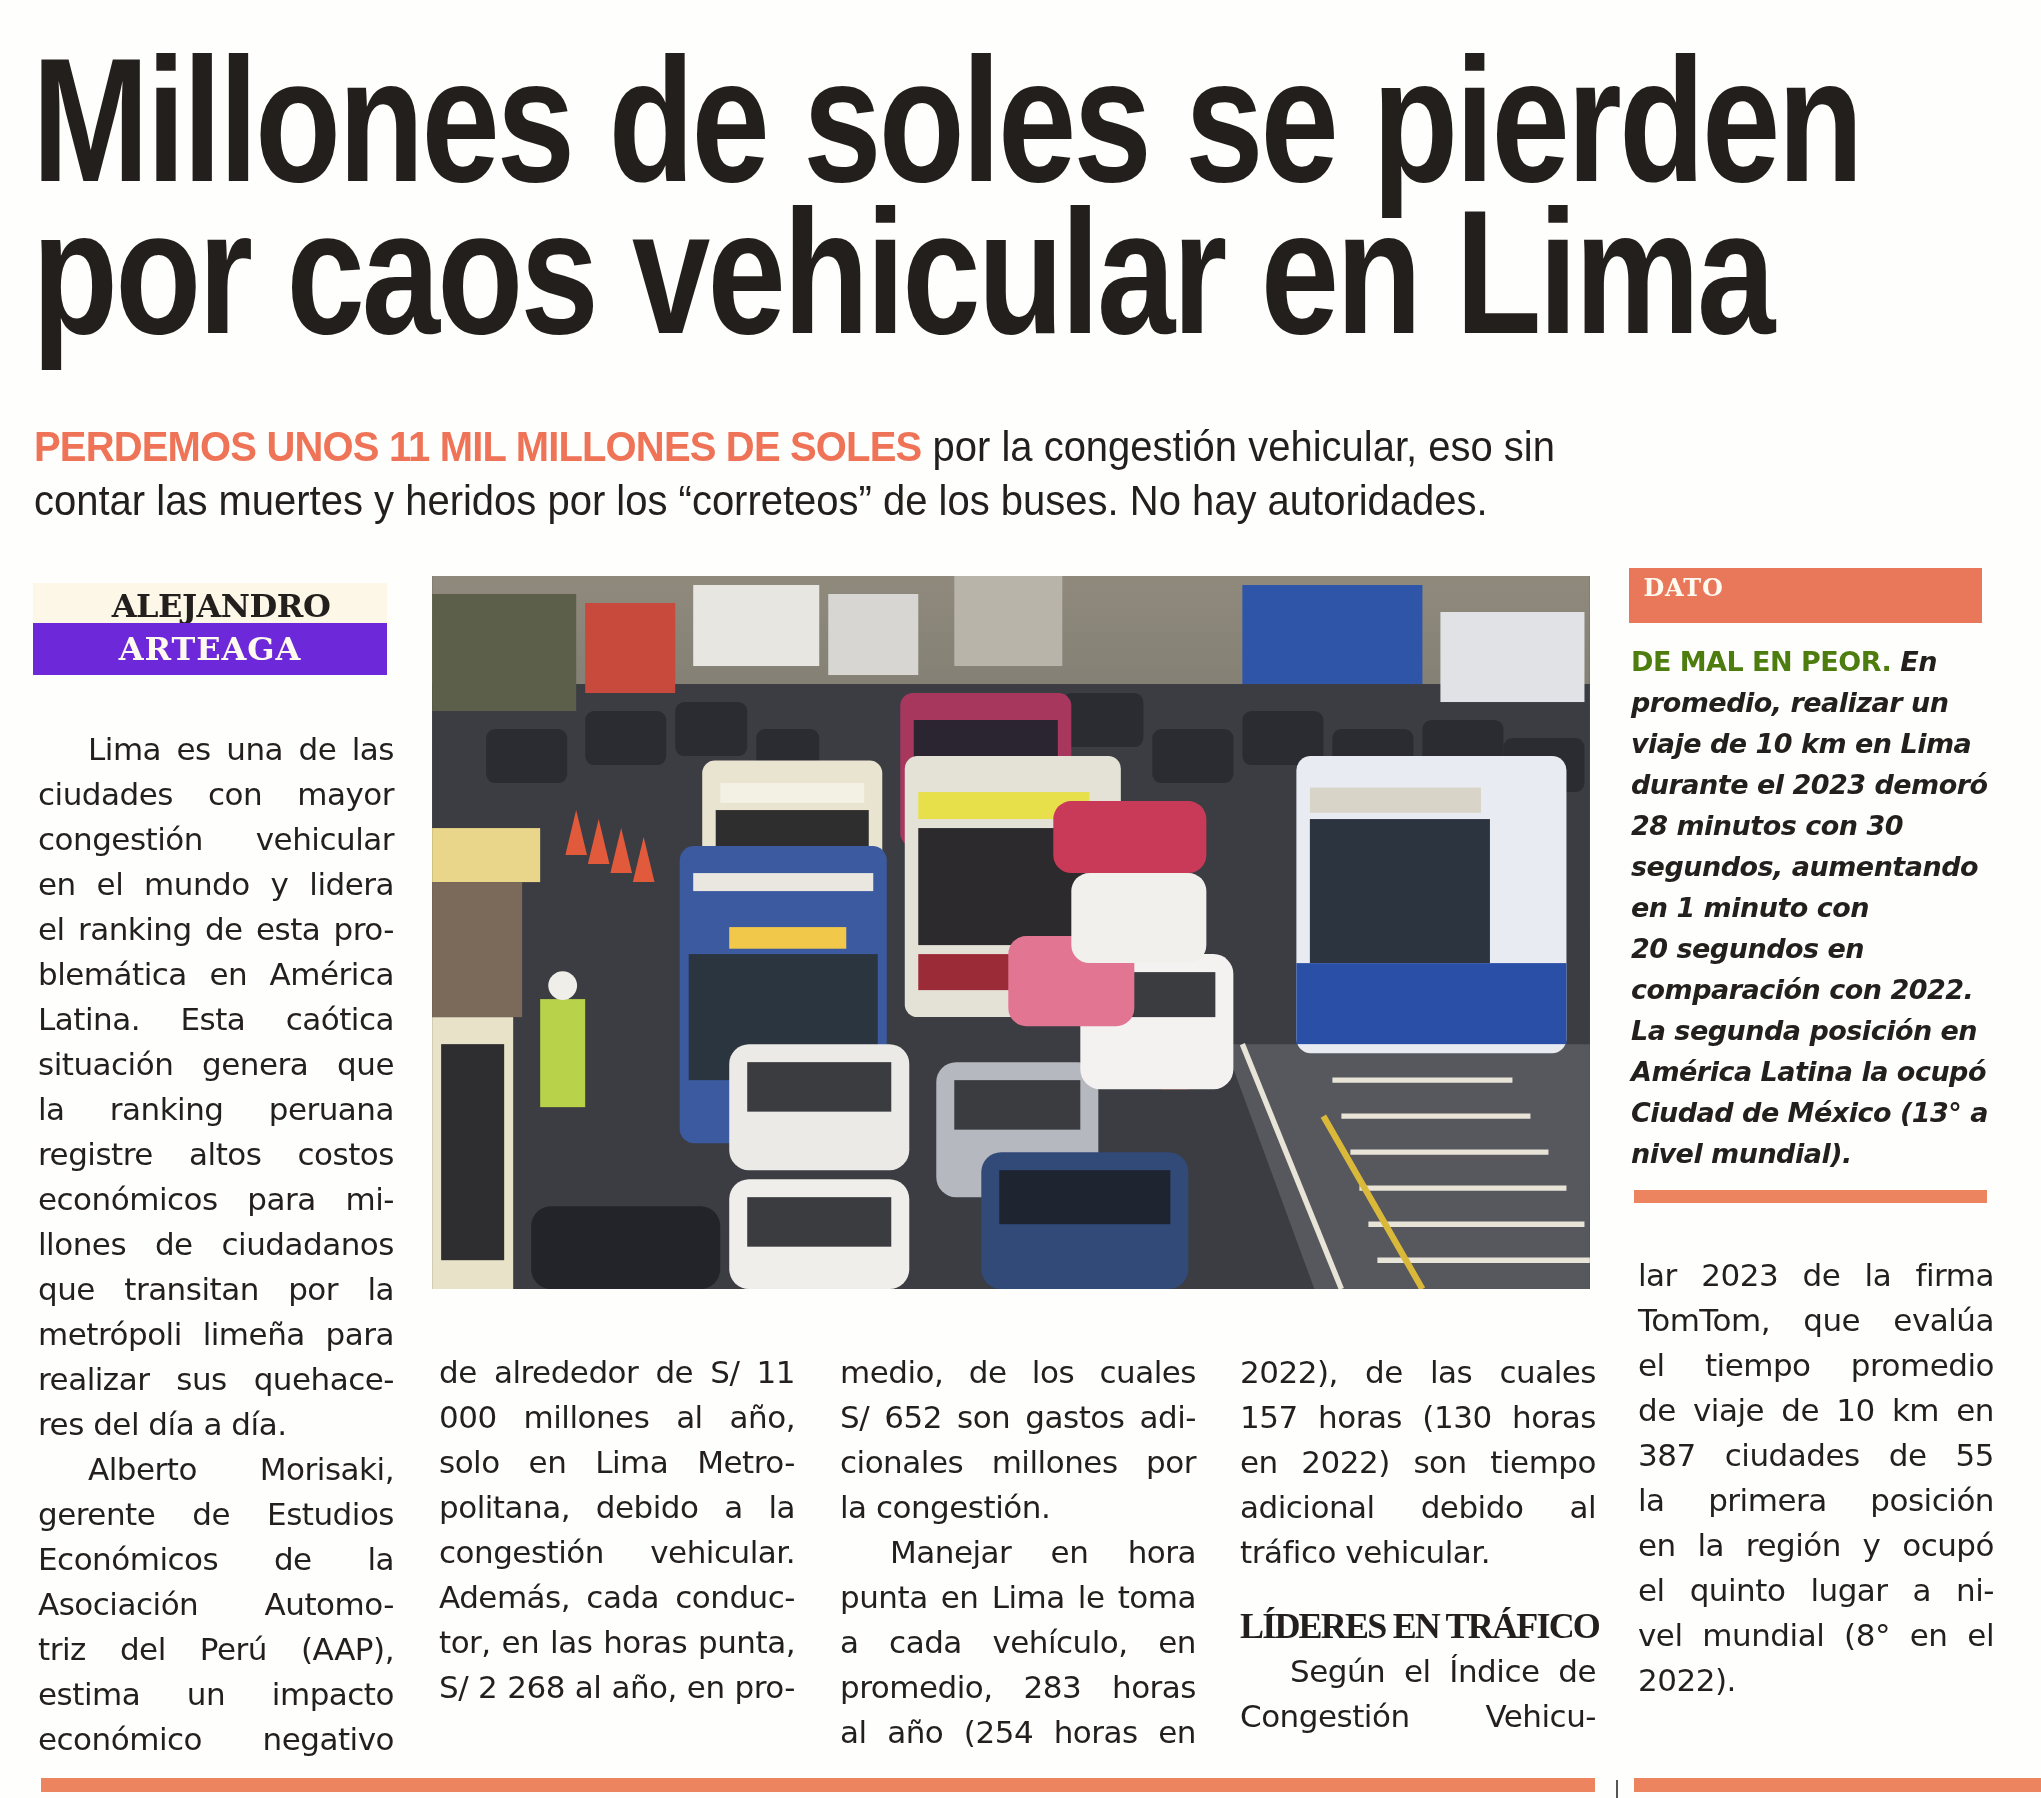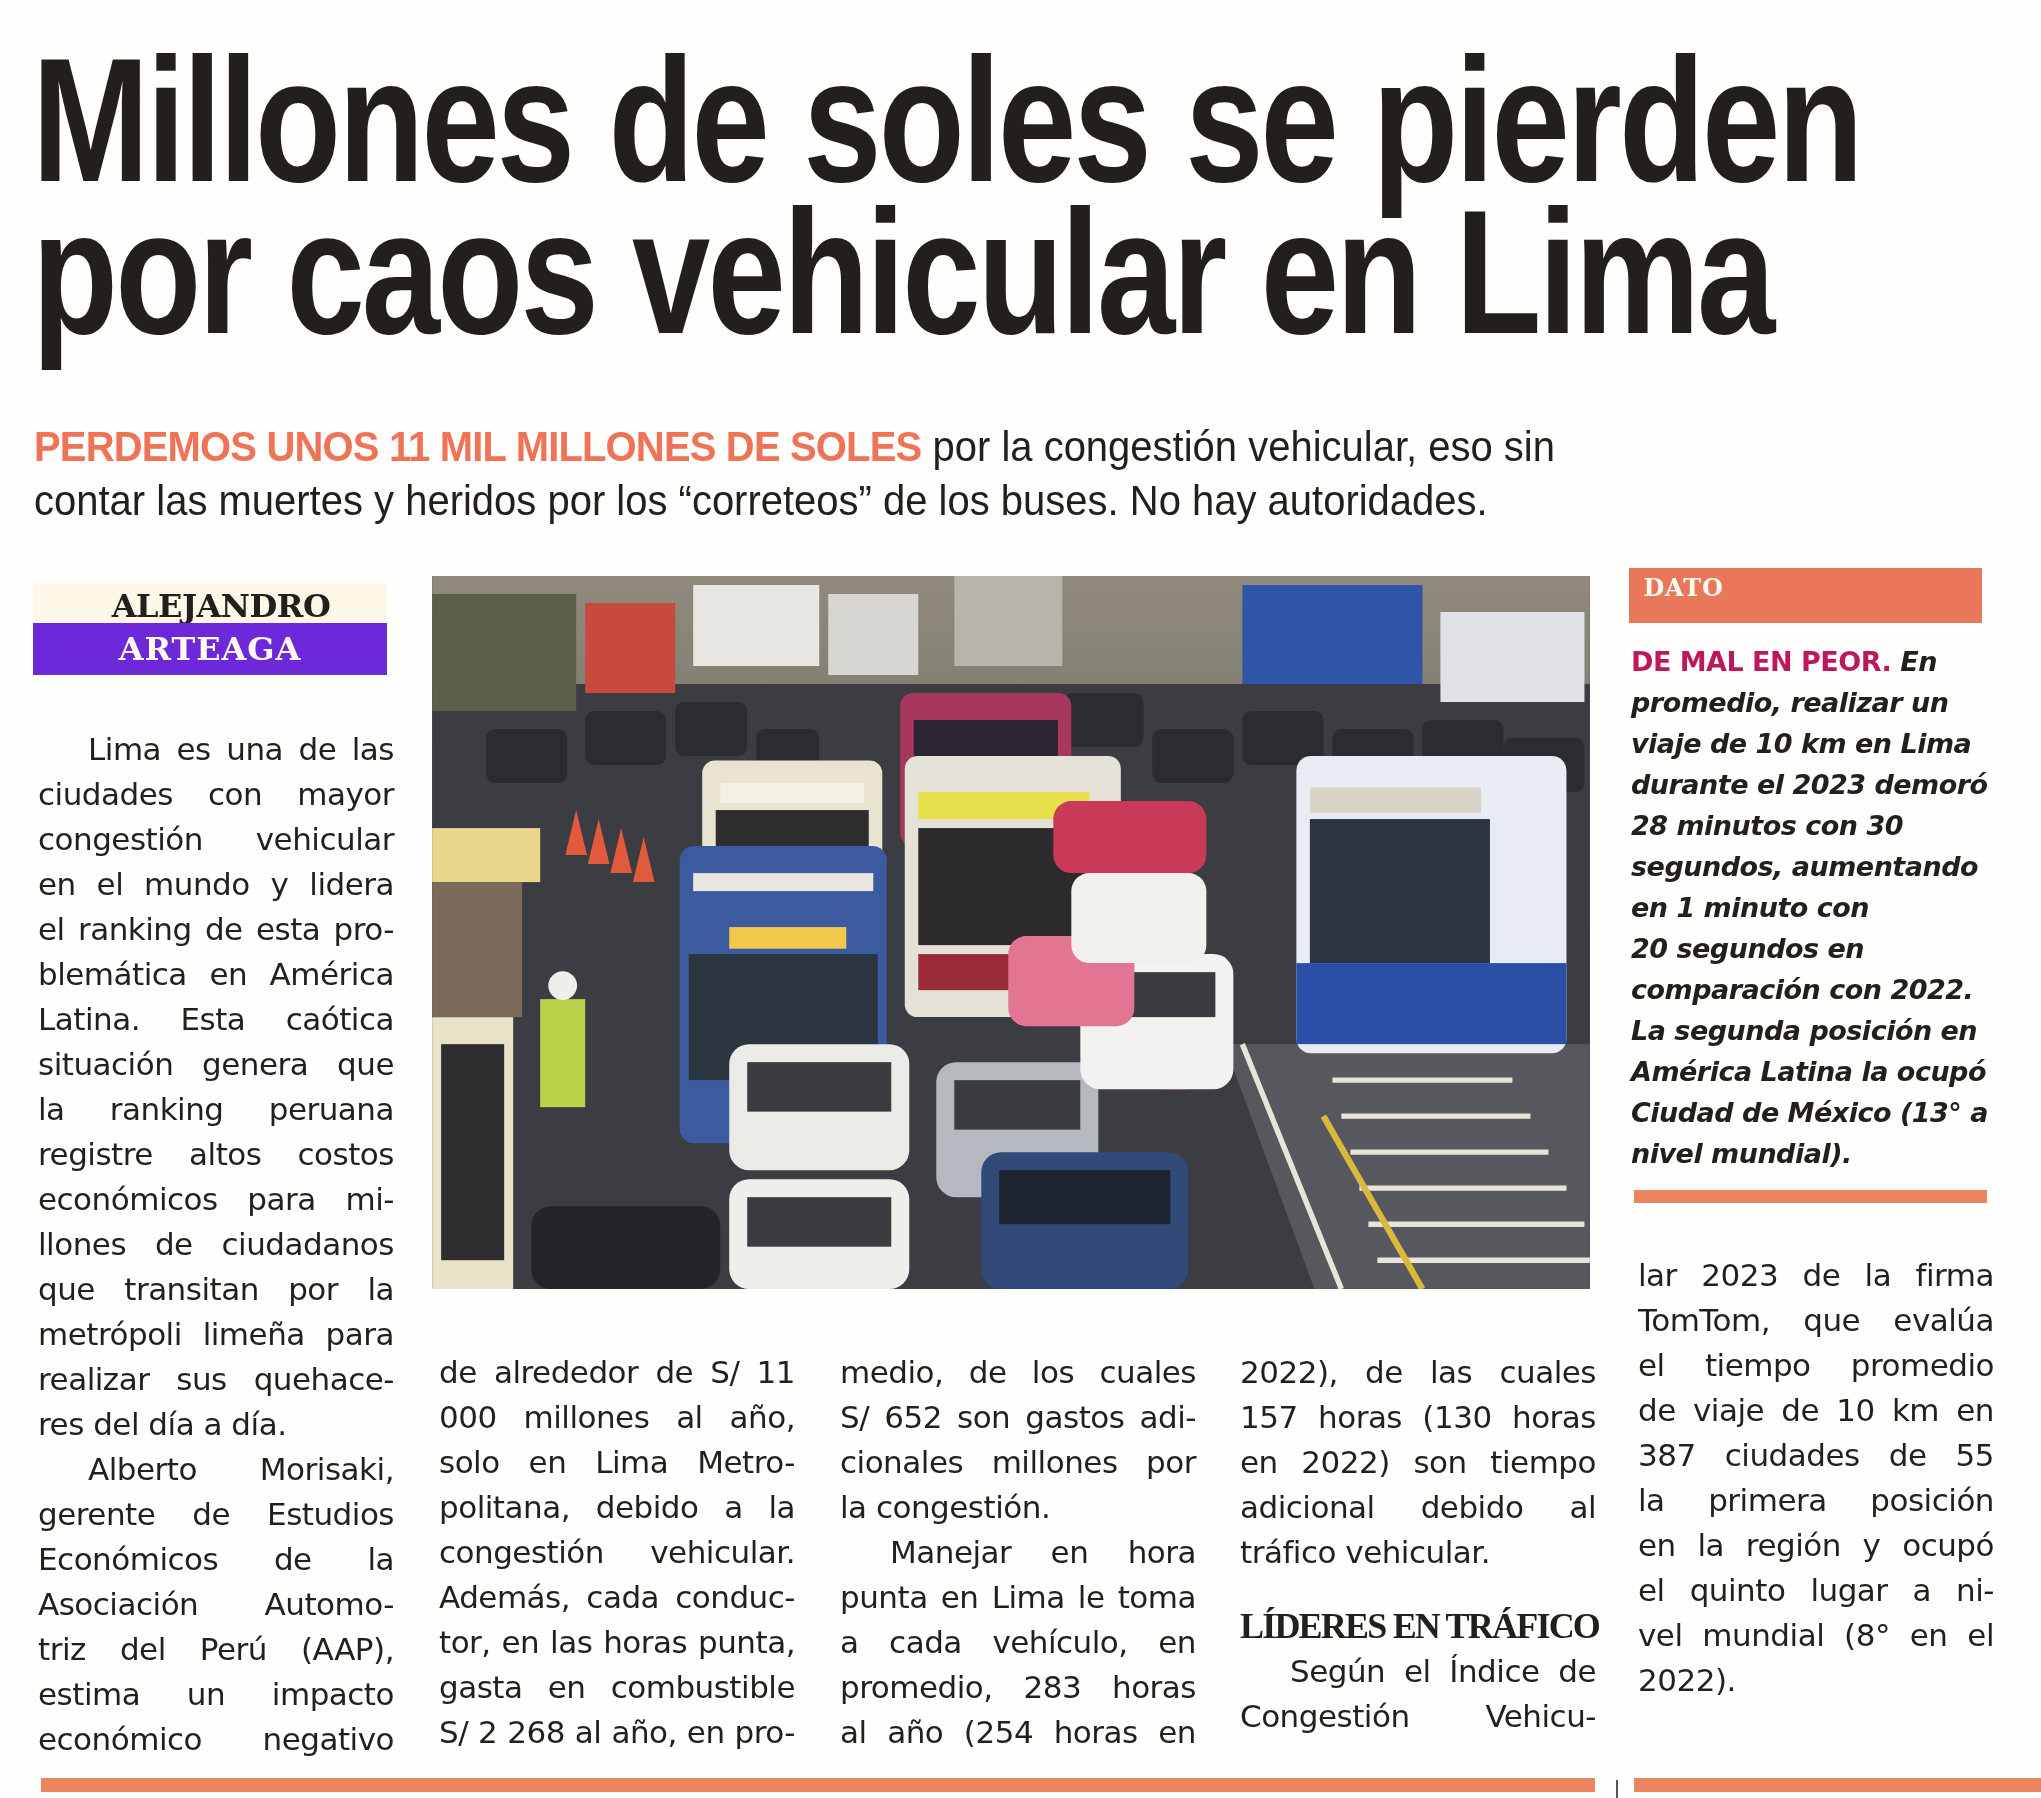--- a/index.html
+++ b/index.html
@@ -63,21 +63,21 @@
   .dato-box span {
     position: absolute; left: 14.4px; top: 5.4px; font-family: "DejaVu Serif", serif; font-weight: 700;
     font-size: 24px; color: #fffaf0; letter-spacing: 0.9px;
   }
   .dato-text {
     position: absolute; left: 1631px; top: 641px; width: 360px;
     font-family: "DejaVu Sans", sans-serif; font-weight: 700; font-style: italic;
     font-size: 27px; line-height: 41px; color: #231f1c; letter-spacing: -0.5px;
   }
   .dato-text .line { display: block; white-space: nowrap; }
-  .dato-text .kicker { color: #be185d; font-style: normal; }
+  .dato-text .kicker { color: #4d7c0f; font-style: normal; }
 
   .rule { position: absolute; background: #ec8460; }
   .rule.dato-bottom { left: 1634px; top: 1190px; width: 353px; height: 12.6px; }
   .rule.bottom-a { left: 41px; top: 1778px; width: 1554px; height: 14.4px; }
   .rule.bottom-b { left: 1634px; top: 1778px; width: 408px; height: 14.4px; }
   .vrule { position: absolute; left: 1616px; top: 1780px; width: 1.8px; height: 18px; background: #555; }
 </style>
 </head>
 <body>
 
@@ -240,21 +240,20 @@
 </div>
 
 <div class="col c2">
   <span class="line">de alrededor de S/ 11</span>
   <span class="line">000 millones al año,</span>
   <span class="line">solo en Lima Metro-</span>
   <span class="line">politana, debido a la</span>
   <span class="line">congestión vehicular.</span>
   <span class="line">Además, cada conduc-</span>
   <span class="line">tor, en las horas punta,</span>
-  <span class="line">gasta en combustible</span>
   <span class="line">S/ 2 268 al año, en pro-</span>
 </div>
 
 <div class="col c3">
   <span class="line">medio, de los cuales</span>
   <span class="line">S/ 652 son gastos adi-</span>
   <span class="line">cionales millones por</span>
   <span class="line last">la congestión.</span>
   <span class="line indent">Manejar en hora</span>
   <span class="line">punta en Lima le toma</span>

